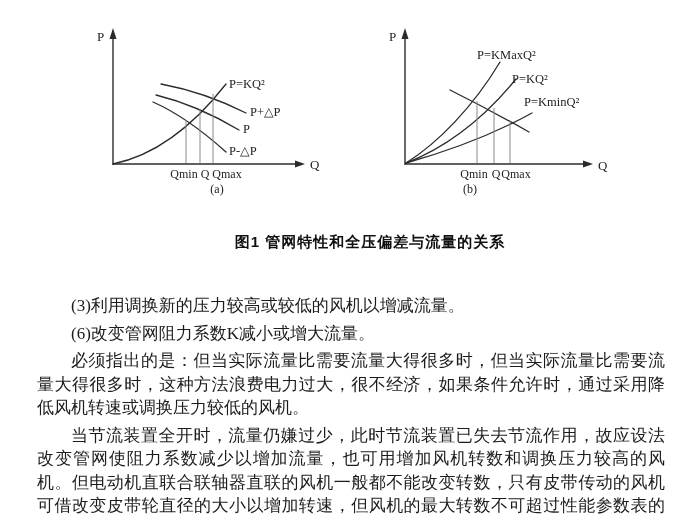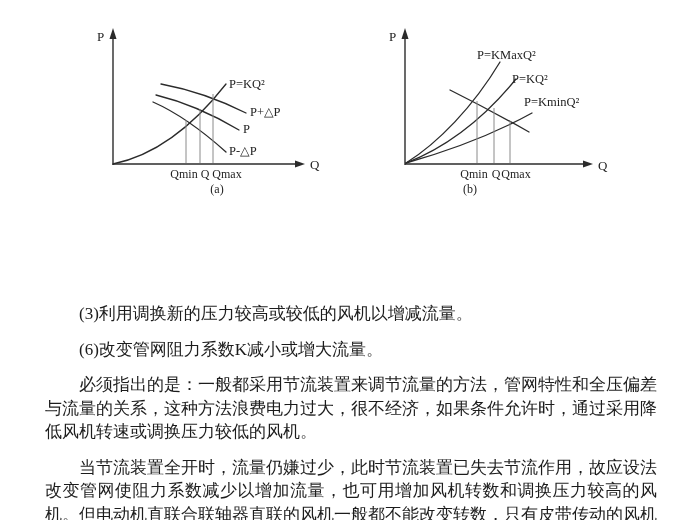--- a/index.html
+++ b/index.html
@@ -55,21 +55,21 @@
   .bodytext {
     position: absolute;
     top: 290px; left: 33px;
     width: 636px;
     font-size: 17px;
     line-height: 23.5px;
     color: #1c1c1c;
     text-align: justify;
   }
   .bodytext p {
-    margin: 12px;
+    margin: 4px;
     text-indent: 2em;
   }
   .bodytext p.para-last { margin-top: 4px; }
 </style>
 </head>
 <body>
 
 <div class="page">
 
   <svg class="figure" width="700" height="212" viewBox="0 0 700 212">
@@ -127,21 +127,22 @@
       <text class="curve-label" x="524" y="106">P=KminQ²</text>
 
       <text class="tick-label" x="474" y="178" text-anchor="middle">Qmin</text>
       <text class="tick-label" x="496" y="178" text-anchor="middle">Q</text>
       <text class="tick-label" x="516" y="178" text-anchor="middle">Qmax</text>
 
       <text class="tag-label" x="470" y="193" text-anchor="middle">(b)</text>
     </g>
   </svg>
 
+  <div class="caption">图1 管网特性和全压偏差与流量的关系</div>
 
   <div class="bodytext">
     <p>(3)利用调换新的压力较高或较低的风机以增减流量。</p>
     <p>(6)改变管网阻力系数K减小或增大流量。</p>
-    <p>必须指出的是：一般都采用节流装置来调节流量的方法，管网特性和全压偏差与流量的关系，这种方法浪费电力过大，很不经济，如果条件允许时，通过采用降低风机转速或调换压力较低的风机。</p>
+    <p>必须指出的是：但当实际流量比需要流量大得很多时，但当实际流量比需要流量大得很多时，这种方法浪费电力过大，很不经济，如果条件允许时，通过采用降低风机转速或调换压力较低的风机。</p>
     <p class="para-last">当节流装置全开时，流量仍嫌过少，此时节流装置已失去节流作用，故应设法改变管网使阻力系数减少以增加流量，也可用增加风机转数和调换压力较高的风机。但电动机直联合联轴器直联的风机一般都不能改变转数，只有皮带传动的风机可借改变皮带轮直径的大小以增加转速，但风机的最大转数不可超过性能参数表的最高转数。</p>
   </div>
 
 </div>
 
 </body></html>

